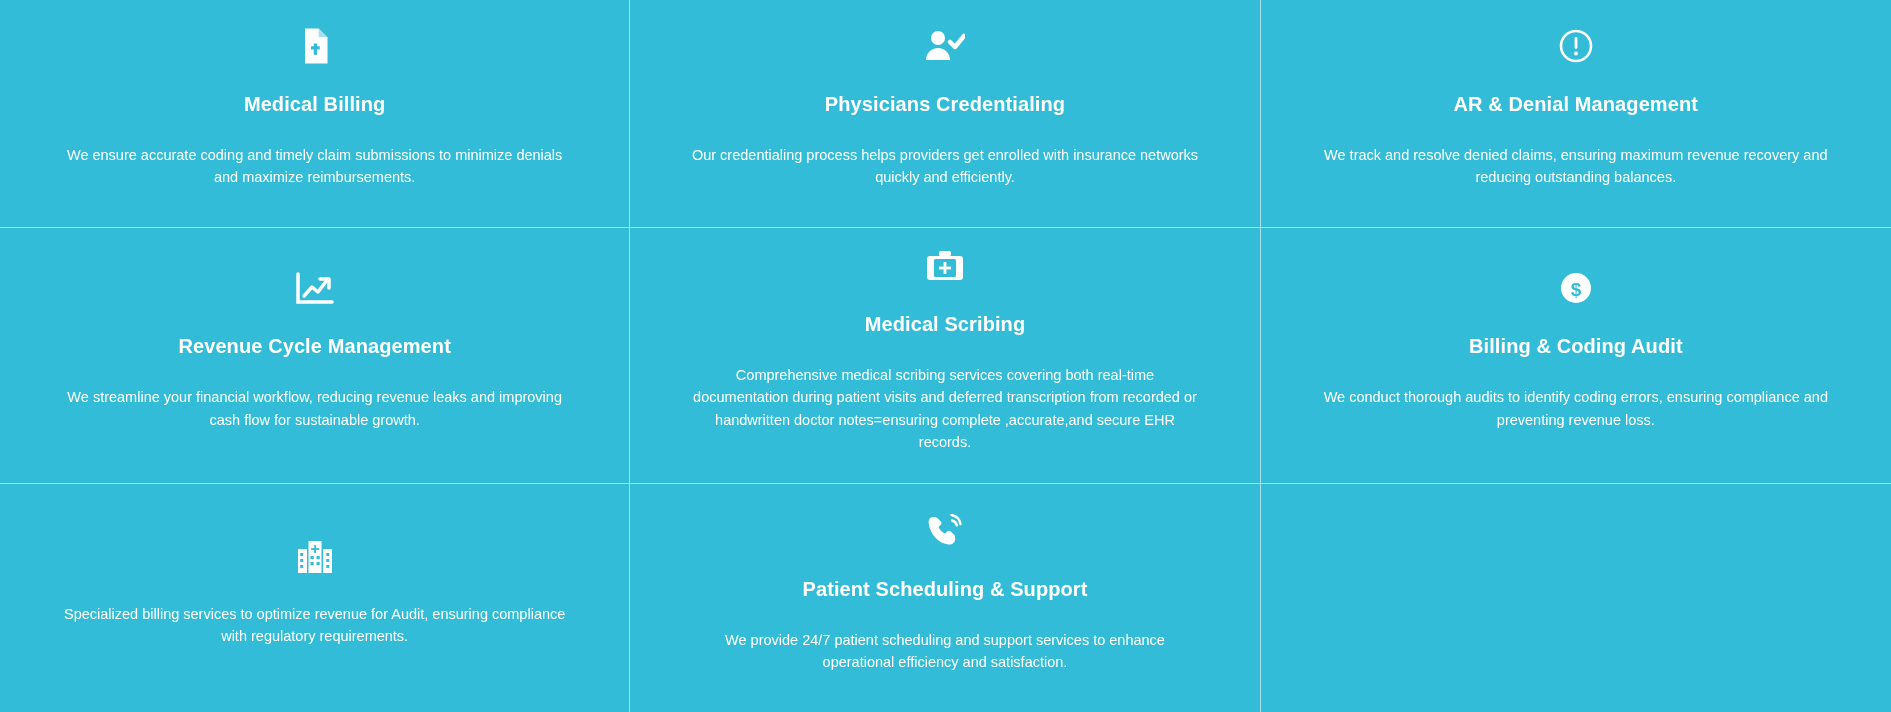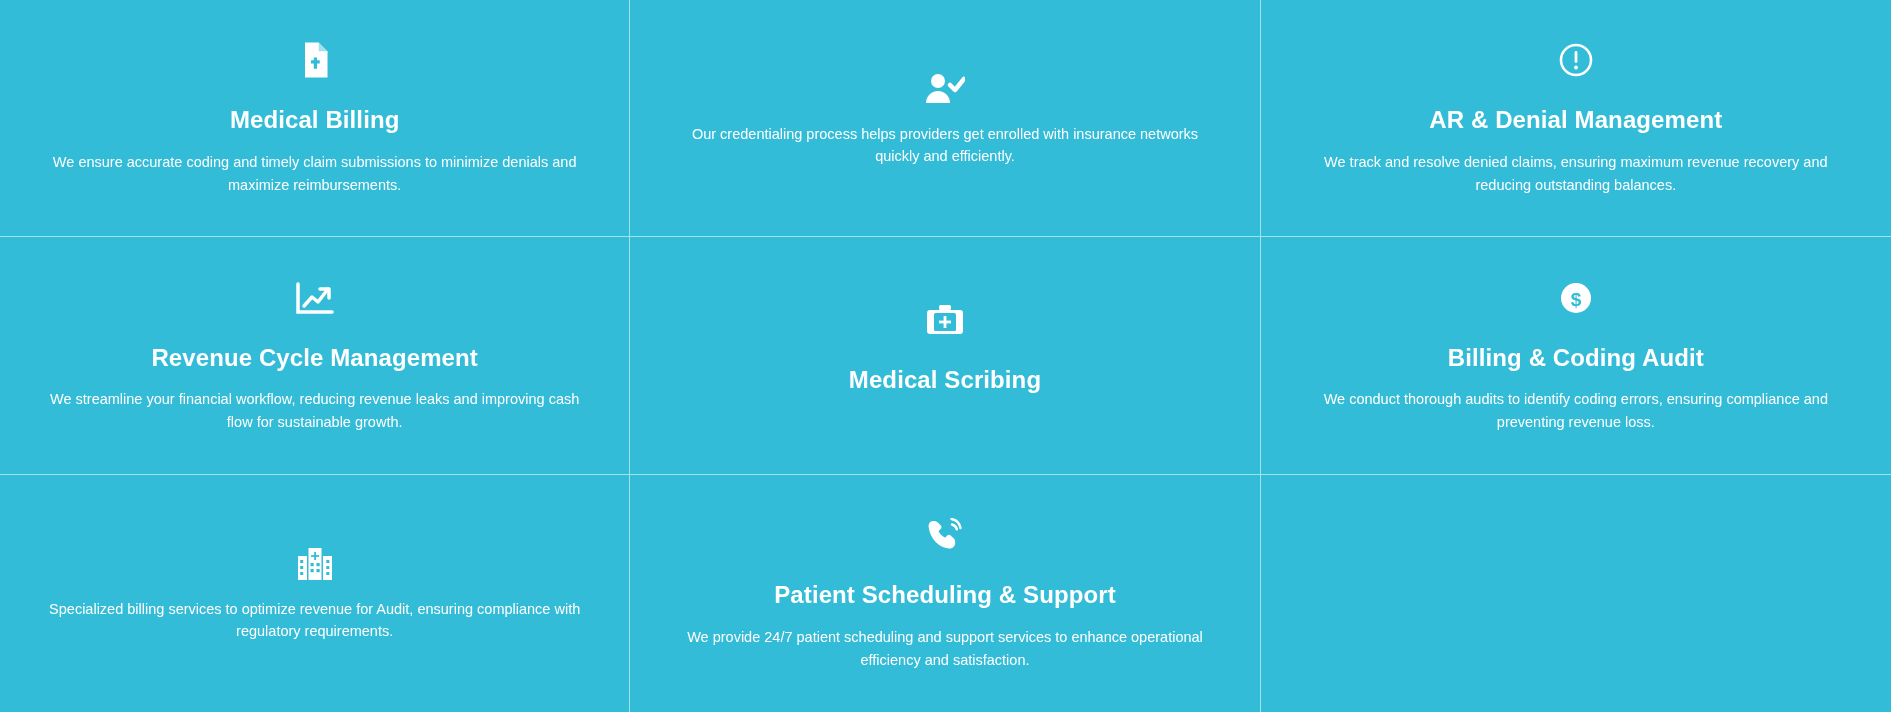--- a/index.html
+++ b/index.html
@@ -47,31 +47,31 @@
     align-items: center;
     justify-content: center;
     margin-bottom: 14px;
   }
   .card-icon svg {
     display: block;
     fill: #ffffff;
   }
   .card-title {
     color: #ffffff;
-    font-size: 24px;
+    font-size: 20px;
     font-weight: bold;
     line-height: 1.2;
     margin: 12px 0 16px 0;
     letter-spacing: 0.1px;
   }
   .card-desc {
     color: #ffffff;
     font-size: 14.5px;
     line-height: 1.55;
-    margin: 0;
+    margin: 12px;
     max-width: 560px;
     font-weight: 400;
   }
   .row2 .card-desc {
     max-width: 580px;
   }
 </style>
 </head>
 <body>
 
@@ -91,20 +91,21 @@
   </div>
 
   <div class="service-card">
     <div class="card-icon">
       <svg width="40" height="32" viewBox="0 0 40 32" aria-hidden="true">
         <circle cx="13" cy="8" r="7" fill="#ffffff"></circle>
         <path d="M1 30c0-7 5.4-12 12-12s12 5 12 12z" fill="#ffffff"></path>
         <path d="M25 12l5 5 9-11" stroke="#ffffff" stroke-width="4.5" fill="none" stroke-linecap="round" stroke-linejoin="round"></path>
       </svg>
     </div>
+    <h3 class="card-title">Physicians Credentialing</h3>
     <p class="card-desc">Our credentialing process helps providers get enrolled with insurance networks quickly and efficiently.</p>
   </div>
 
   <div class="service-card row2">
     <div class="card-icon">
       <svg width="34" height="34" viewBox="0 0 34 34" aria-hidden="true">
         <circle cx="17" cy="17" r="15" fill="none" stroke="#ffffff" stroke-width="2.6"></circle>
         <rect x="15.6" y="8" width="2.8" height="12" rx="1.4" fill="#ffffff"></rect>
         <circle cx="17" cy="24.5" r="1.9" fill="#ffffff"></circle>
       </svg>
@@ -129,20 +130,21 @@
     <div class="card-icon">
       <svg width="38" height="32" viewBox="0 0 38 32" aria-hidden="true">
         <rect x="1" y="6" width="36" height="24" rx="3" fill="#ffffff"></rect>
         <rect x="13" y="1" width="12" height="5" rx="1.6" fill="#ffffff"></rect>
         <rect x="8" y="9" width="22" height="18" rx="1.5" fill="#33bcd7"></rect>
         <rect x="17.6" y="12" width="2.8" height="12" fill="#ffffff"></rect>
         <rect x="13" y="16.6" width="12" height="2.8" fill="#ffffff"></rect>
       </svg>
     </div>
     <h3 class="card-title">Medical Scribing</h3>
+    <p class="card-desc">Comprehensive medical scribing services covering both real-time documentation during patient visits and deferred transcription from recorded or handwritten doctor notes=ensuring complete ,accurate,and secure EHR records.</p>
   </div>
 
   <div class="service-card row2">
     <div class="card-icon">
       <svg width="34" height="34" viewBox="0 0 34 34" aria-hidden="true">
         <circle cx="17" cy="17" r="15" fill="#ffffff"></circle>
         <text x="17" y="24.5" text-anchor="middle" font-family="Liberation Sans, sans-serif" font-size="19" font-weight="bold" fill="#33bcd7">$</text>
       </svg>
     </div>
     <h3 class="card-title">Billing &amp; Coding Audit</h3>

